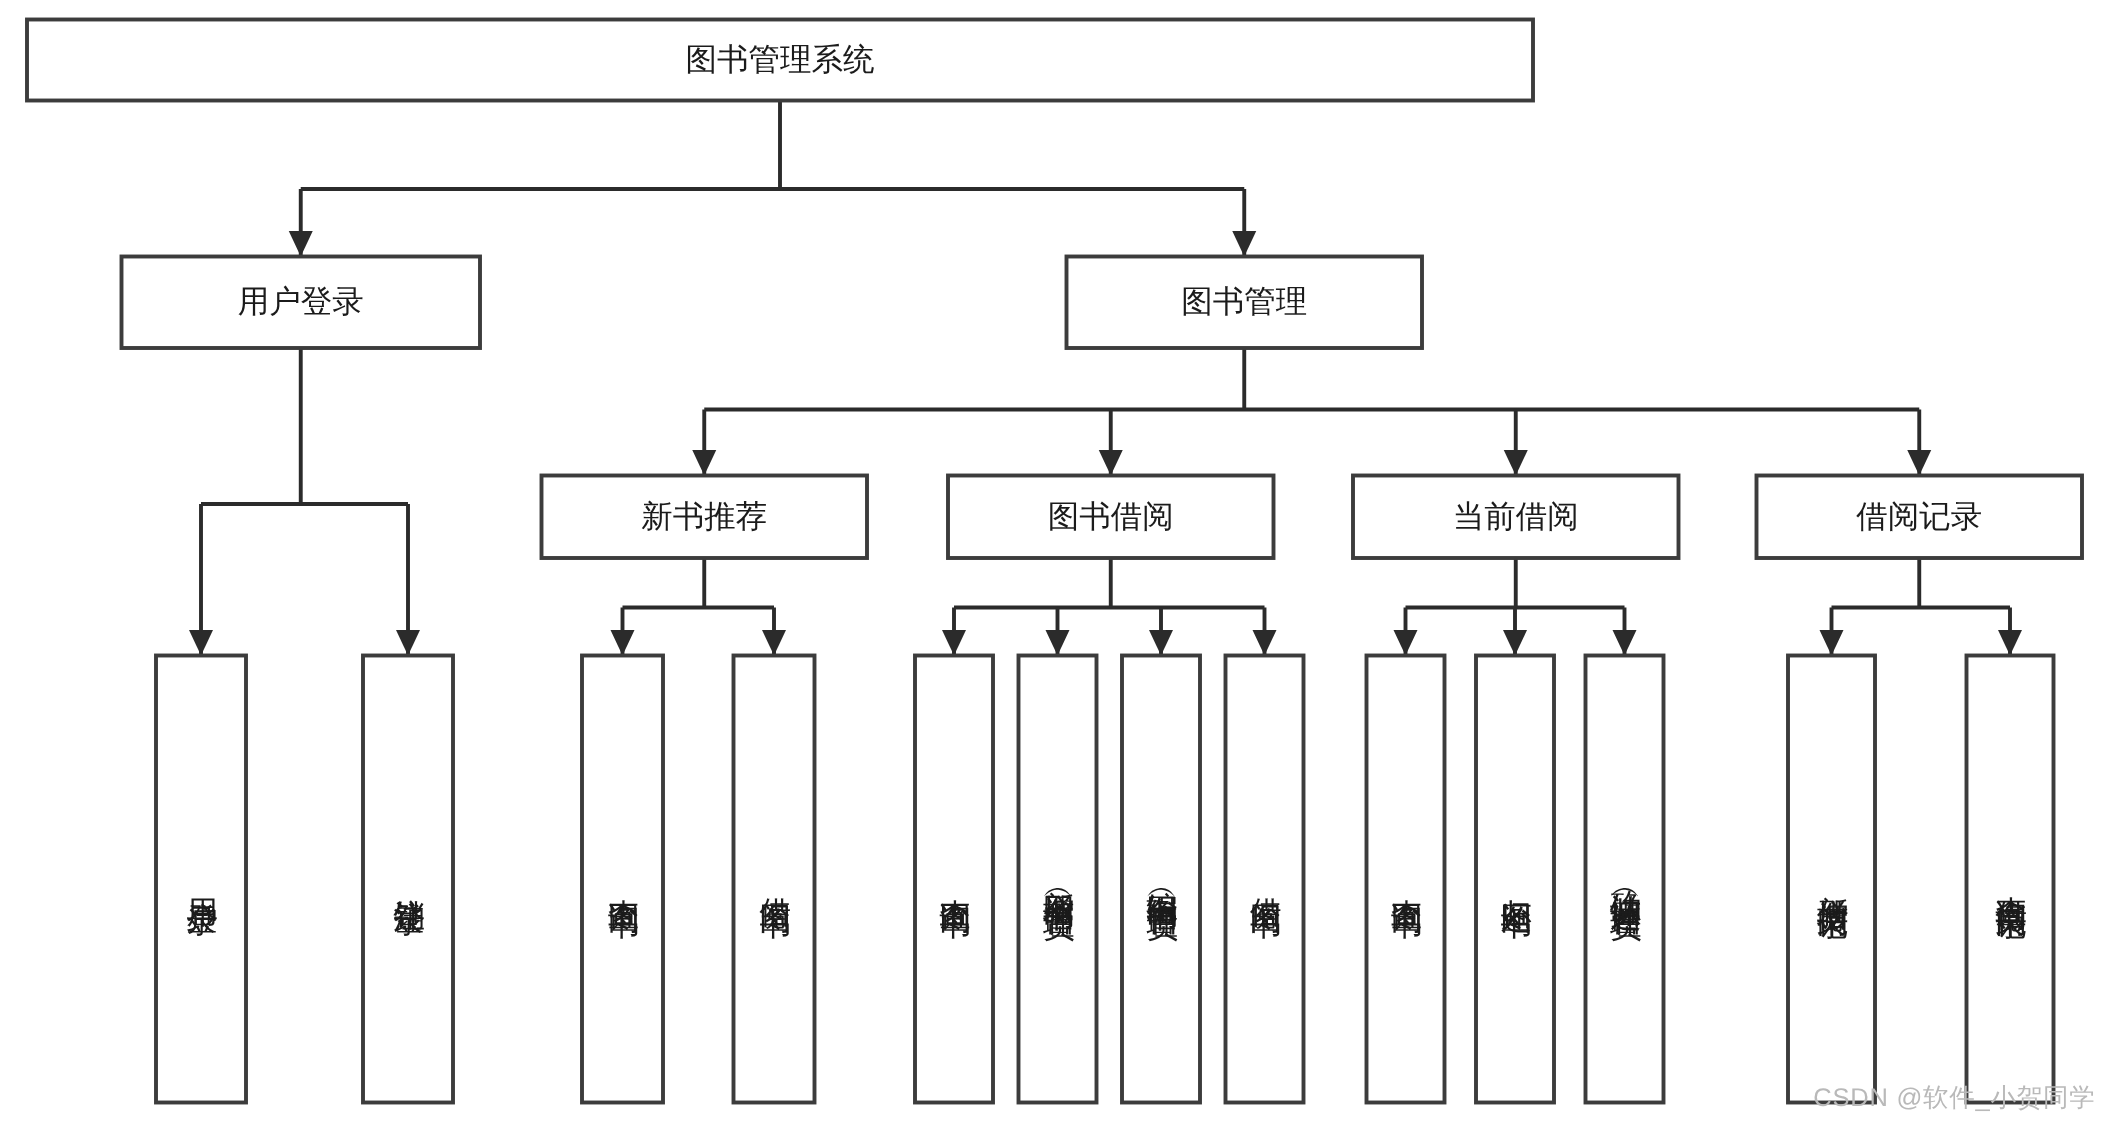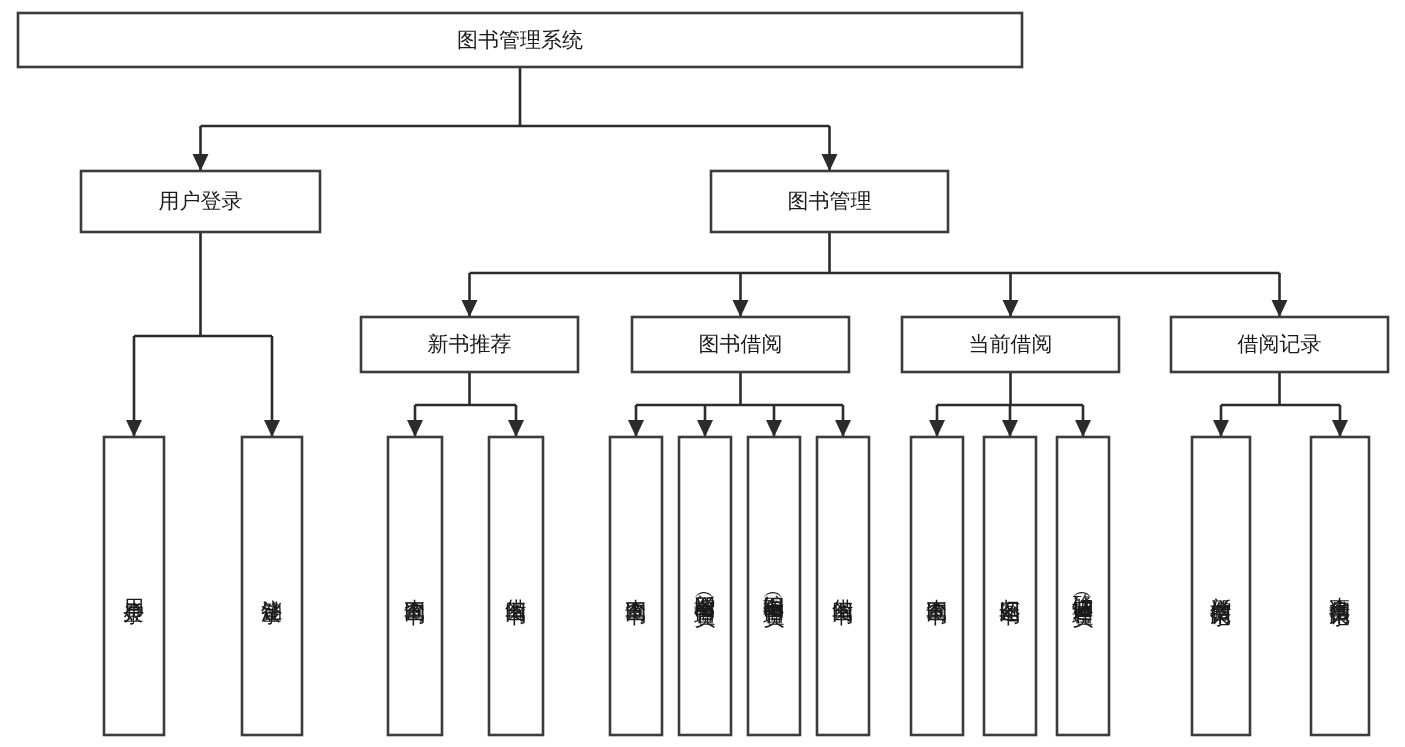--- a/index.html
+++ b/index.html
@@ -181,13 +181,14 @@
       <div class="node-label-v" style="left: 679px; top: 437px; width: 52px; height: 298px;">新增图书（管理员）</div>
       <div class="node-label-v" style="left: 748px; top: 437px; width: 52px; height: 298px;">编辑图书（管理员）</div>
       <div class="node-label-v" style="left: 817px; top: 437px; width: 52px; height: 298px;">借阅图书</div>
       <div class="node-label-v" style="left: 911px; top: 437px; width: 52px; height: 298px;">查询图书</div>
       <div class="node-label-v" style="left: 984px; top: 437px; width: 52px; height: 298px;">归还图书</div>
       <div class="node-label-v" style="left: 1057px; top: 437px; width: 52px; height: 298px;">确认归还（管理员）</div>
       <div class="node-label-v" style="left: 1192px; top: 437px; width: 58px; height: 298px;">新增借阅记录</div>
       <div class="node-label-v" style="left: 1311px; top: 437px; width: 58px; height: 298px;">查询借阅记录</div>
     </div>
 
+  <div class="watermark">CSDN @软件_小贺同学</div>
 </div>
 
 </body></html>

